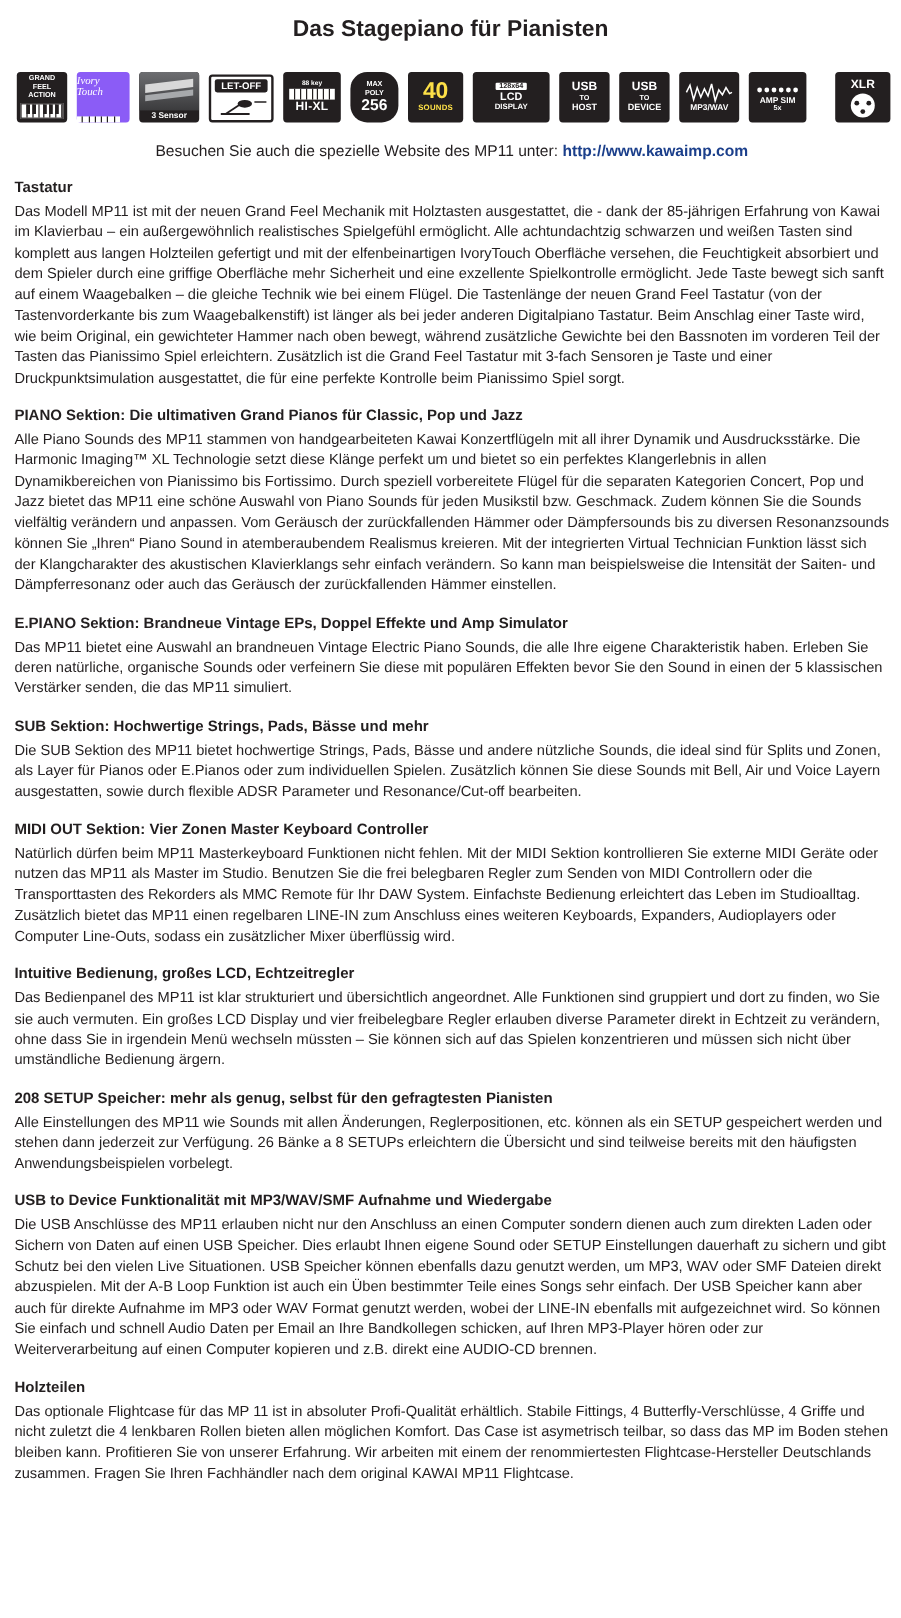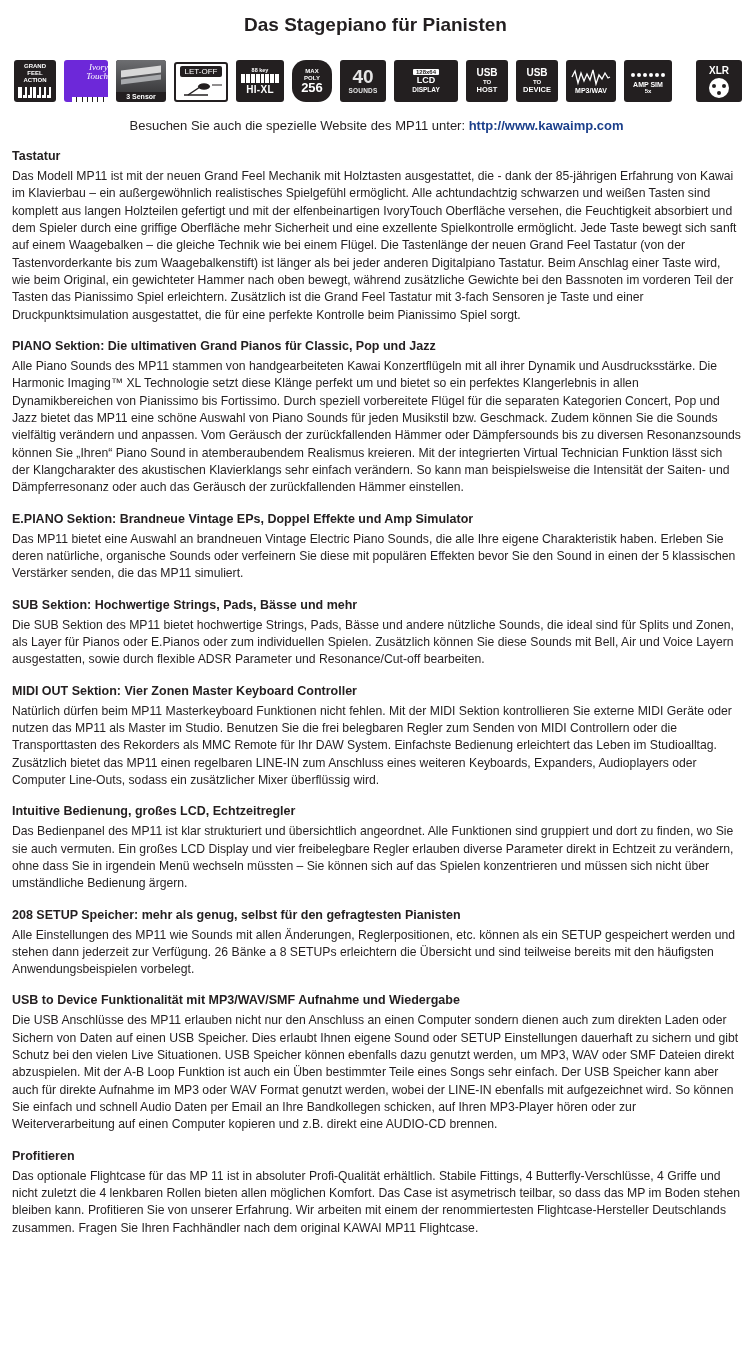--- a/index.html
+++ b/index.html
@@ -63,22 +63,22 @@
   }
   .keys .wk { flex: 1; border-right: 1px solid #231f20; }
   .keys .wk:last-child { border-right: none; }
   .keys .bk {
     position: absolute; top: 0; width: 3px; height: 8px; background: #231f20;
   }
 
   
   .ivory {
     width: 44px; height: 42px;
-    background: #6d28d9; border-radius: 3px;
-    display: flex; flex-direction: column; align-items: flex-end; justify-content: flex-start;
+    background: #8b5cf6; border-radius: 3px;
+    display: flex; flex-direction: column; align-items: flex-start; justify-content: flex-start;
     color: #fff; padding-top: 3px;
   }
   .ivory .l1 { font-family: "Liberation Serif", serif; font-size: 9px; font-style: italic; line-height: 1; }
   .ivory .l2 { font-family: "Liberation Serif", serif; font-size: 9px; font-style: italic; line-height: 1; margin-bottom: 16px;}
   .ivory .strip { width: 36px; height: 12px; background: #fff; display: flex; }
   .ivory .strip i { flex: 1; border-right: 1px solid #231f20; }
   .ivory .strip i:last-child { border-right: none; }
 
   
   .sensor3 {
@@ -105,21 +105,21 @@
   .sensor3 .cap { font-size: 7px; font-weight: bold; text-align: center; padding: 1px 0 2px 0; }
 
   
   .letoff {
     width: 54px; height: 40px; border-radius: 3px;
     border: 2px solid #231f20; background: #ffffff;
     display: flex; align-items: flex-start; justify-content: center;
     position: relative; overflow: hidden;
   }
   .letoff .lab {
-    background: #231f20; color: #fff; font-size: 8px; font-weight: normal;
+    background: #231f20; color: #fff; font-size: 8px; font-weight: bold;
     padding: 1px 5px; border-radius: 2px; margin-top: 2px;
   }
   .letoff .hammer {
     position: absolute; bottom: 3px; left: 6px; width: 42px; height: 14px;
   }
 
   
   .hixl {
     width: 48px; height: 42px; border-radius: 3px; background: #231f20; color: #fff;
     display: flex; flex-direction: column; align-items: center; justify-content: center;
@@ -133,21 +133,21 @@
   
   .maxpoly {
     width: 40px; height: 42px; border-radius: 14px; background: #231f20; color: #fff;
     display:flex; flex-direction: column; align-items:center; justify-content:center;
   }
   .maxpoly .m { font-size: 6px; font-weight: bold; line-height: 1.05; }
   .maxpoly .n { font-size: 13px; font-weight: bold; line-height: 1; }
 
   
   .sounds {
-    width: 46px; height: 42px; border-radius: 3px; background: #231f20; color: #e5e5e5;
+    width: 46px; height: 42px; border-radius: 3px; background: #231f20; color: #fde047;
     display:flex; flex-direction: column; align-items:center; justify-content:center;
   }
   .sounds .n { font-size: 19px; font-weight: bold; line-height: 0.95; }
   .sounds .c { font-size: 6.5px; font-weight: bold; letter-spacing: 0.2px; }
 
   
   .lcd {
     width: 64px; height: 42px; border-radius: 3px; background: #231f20; color: #fff;
     display:flex; flex-direction: column; align-items:center; justify-content:center;
   }
@@ -424,17 +424,17 @@
     <h2>208 SETUP Speicher: mehr als genug, selbst für den gefragtesten Pianisten</h2>
     <p>Alle Einstellungen des MP11 wie Sounds mit allen Änderungen, Reglerpositionen, etc. können als ein SETUP gespeichert werden und stehen dann jederzeit zur Verfügung. 26 Bänke a 8 SETUPs erleichtern die Übersicht und sind teilweise bereits mit den häufigsten Anwendungsbeispielen vorbelegt.</p>
   </div>
 
   <div class="sec">
     <h2>USB to Device Funktionalität mit MP3/WAV/SMF Aufnahme und Wiedergabe</h2>
     <p>Die USB Anschlüsse des MP11 erlauben nicht nur den Anschluss an einen Computer sondern dienen auch zum direkten Laden oder Sichern von Daten auf einen USB Speicher. Dies erlaubt Ihnen eigene Sound oder SETUP Einstellungen dauerhaft zu sichern und gibt Schutz bei den vielen Live Situationen. USB Speicher können ebenfalls dazu genutzt werden, um MP3, WAV oder SMF Dateien direkt abzuspielen. Mit der A-B Loop Funktion ist auch ein Üben bestimmter Teile eines Songs sehr einfach. Der USB Speicher kann aber auch für direkte Aufnahme im MP3 oder WAV Format genutzt werden, wobei der LINE-IN ebenfalls mit aufgezeichnet wird. So können Sie einfach und schnell Audio Daten per Email an Ihre Bandkollegen schicken, auf Ihren MP3-Player hören oder zur Weiterverarbeitung auf einen Computer kopieren und z.B. direkt eine AUDIO-CD brennen.</p>
   </div>
 
   <div class="sec">
-    <h2>Profitieren</h2>
+    <h2>Holzteilen</h2>
     <p>Das optionale Flightcase für das MP 11 ist in absoluter Profi-Qualität erhältlich. Stabile Fittings, 4 Butterfly-Verschlüsse, 4 Griffe und nicht zuletzt die 4 lenkbaren Rollen bieten allen möglichen Komfort. Das Case ist asymetrisch teilbar, so dass das MP im Boden stehen bleiben kann. Profitieren Sie von unserer Erfahrung. Wir arbeiten mit einem der renommiertesten Flightcase-Hersteller Deutschlands zusammen. Fragen Sie Ihren Fachhändler nach dem original KAWAI MP11 Flightcase.</p>
   </div>
 
 </div>
 
 </body></html>

